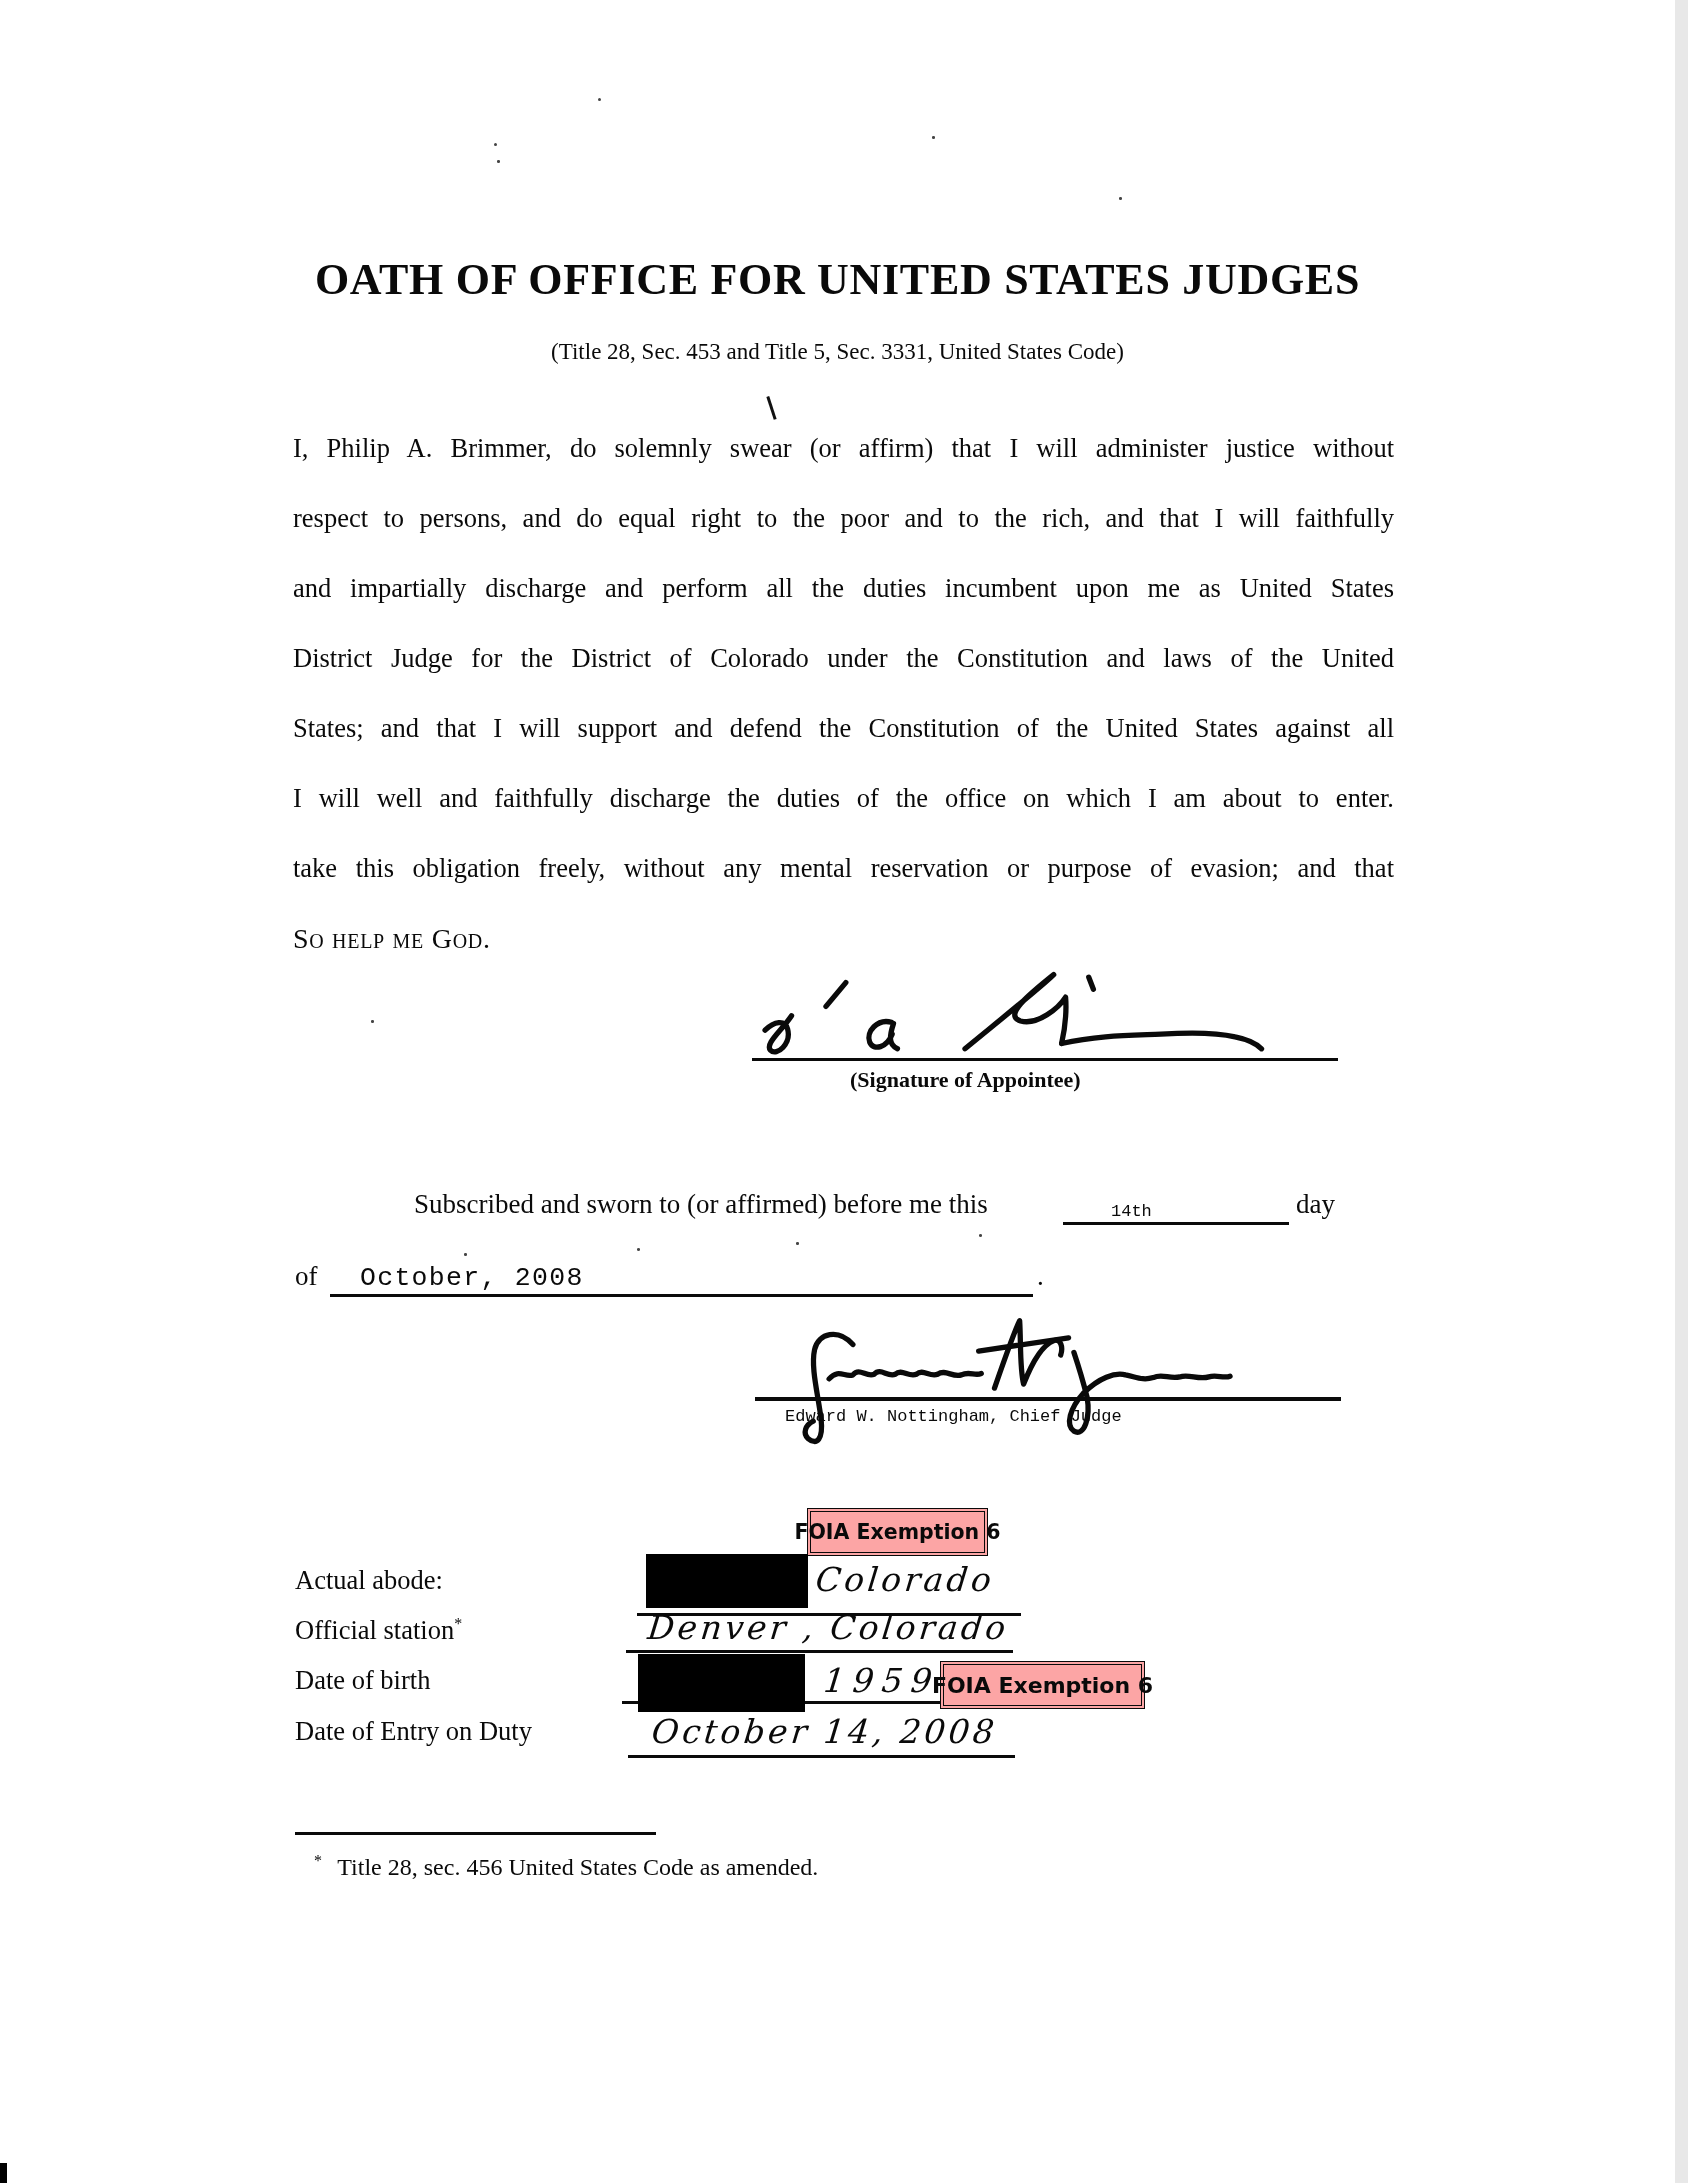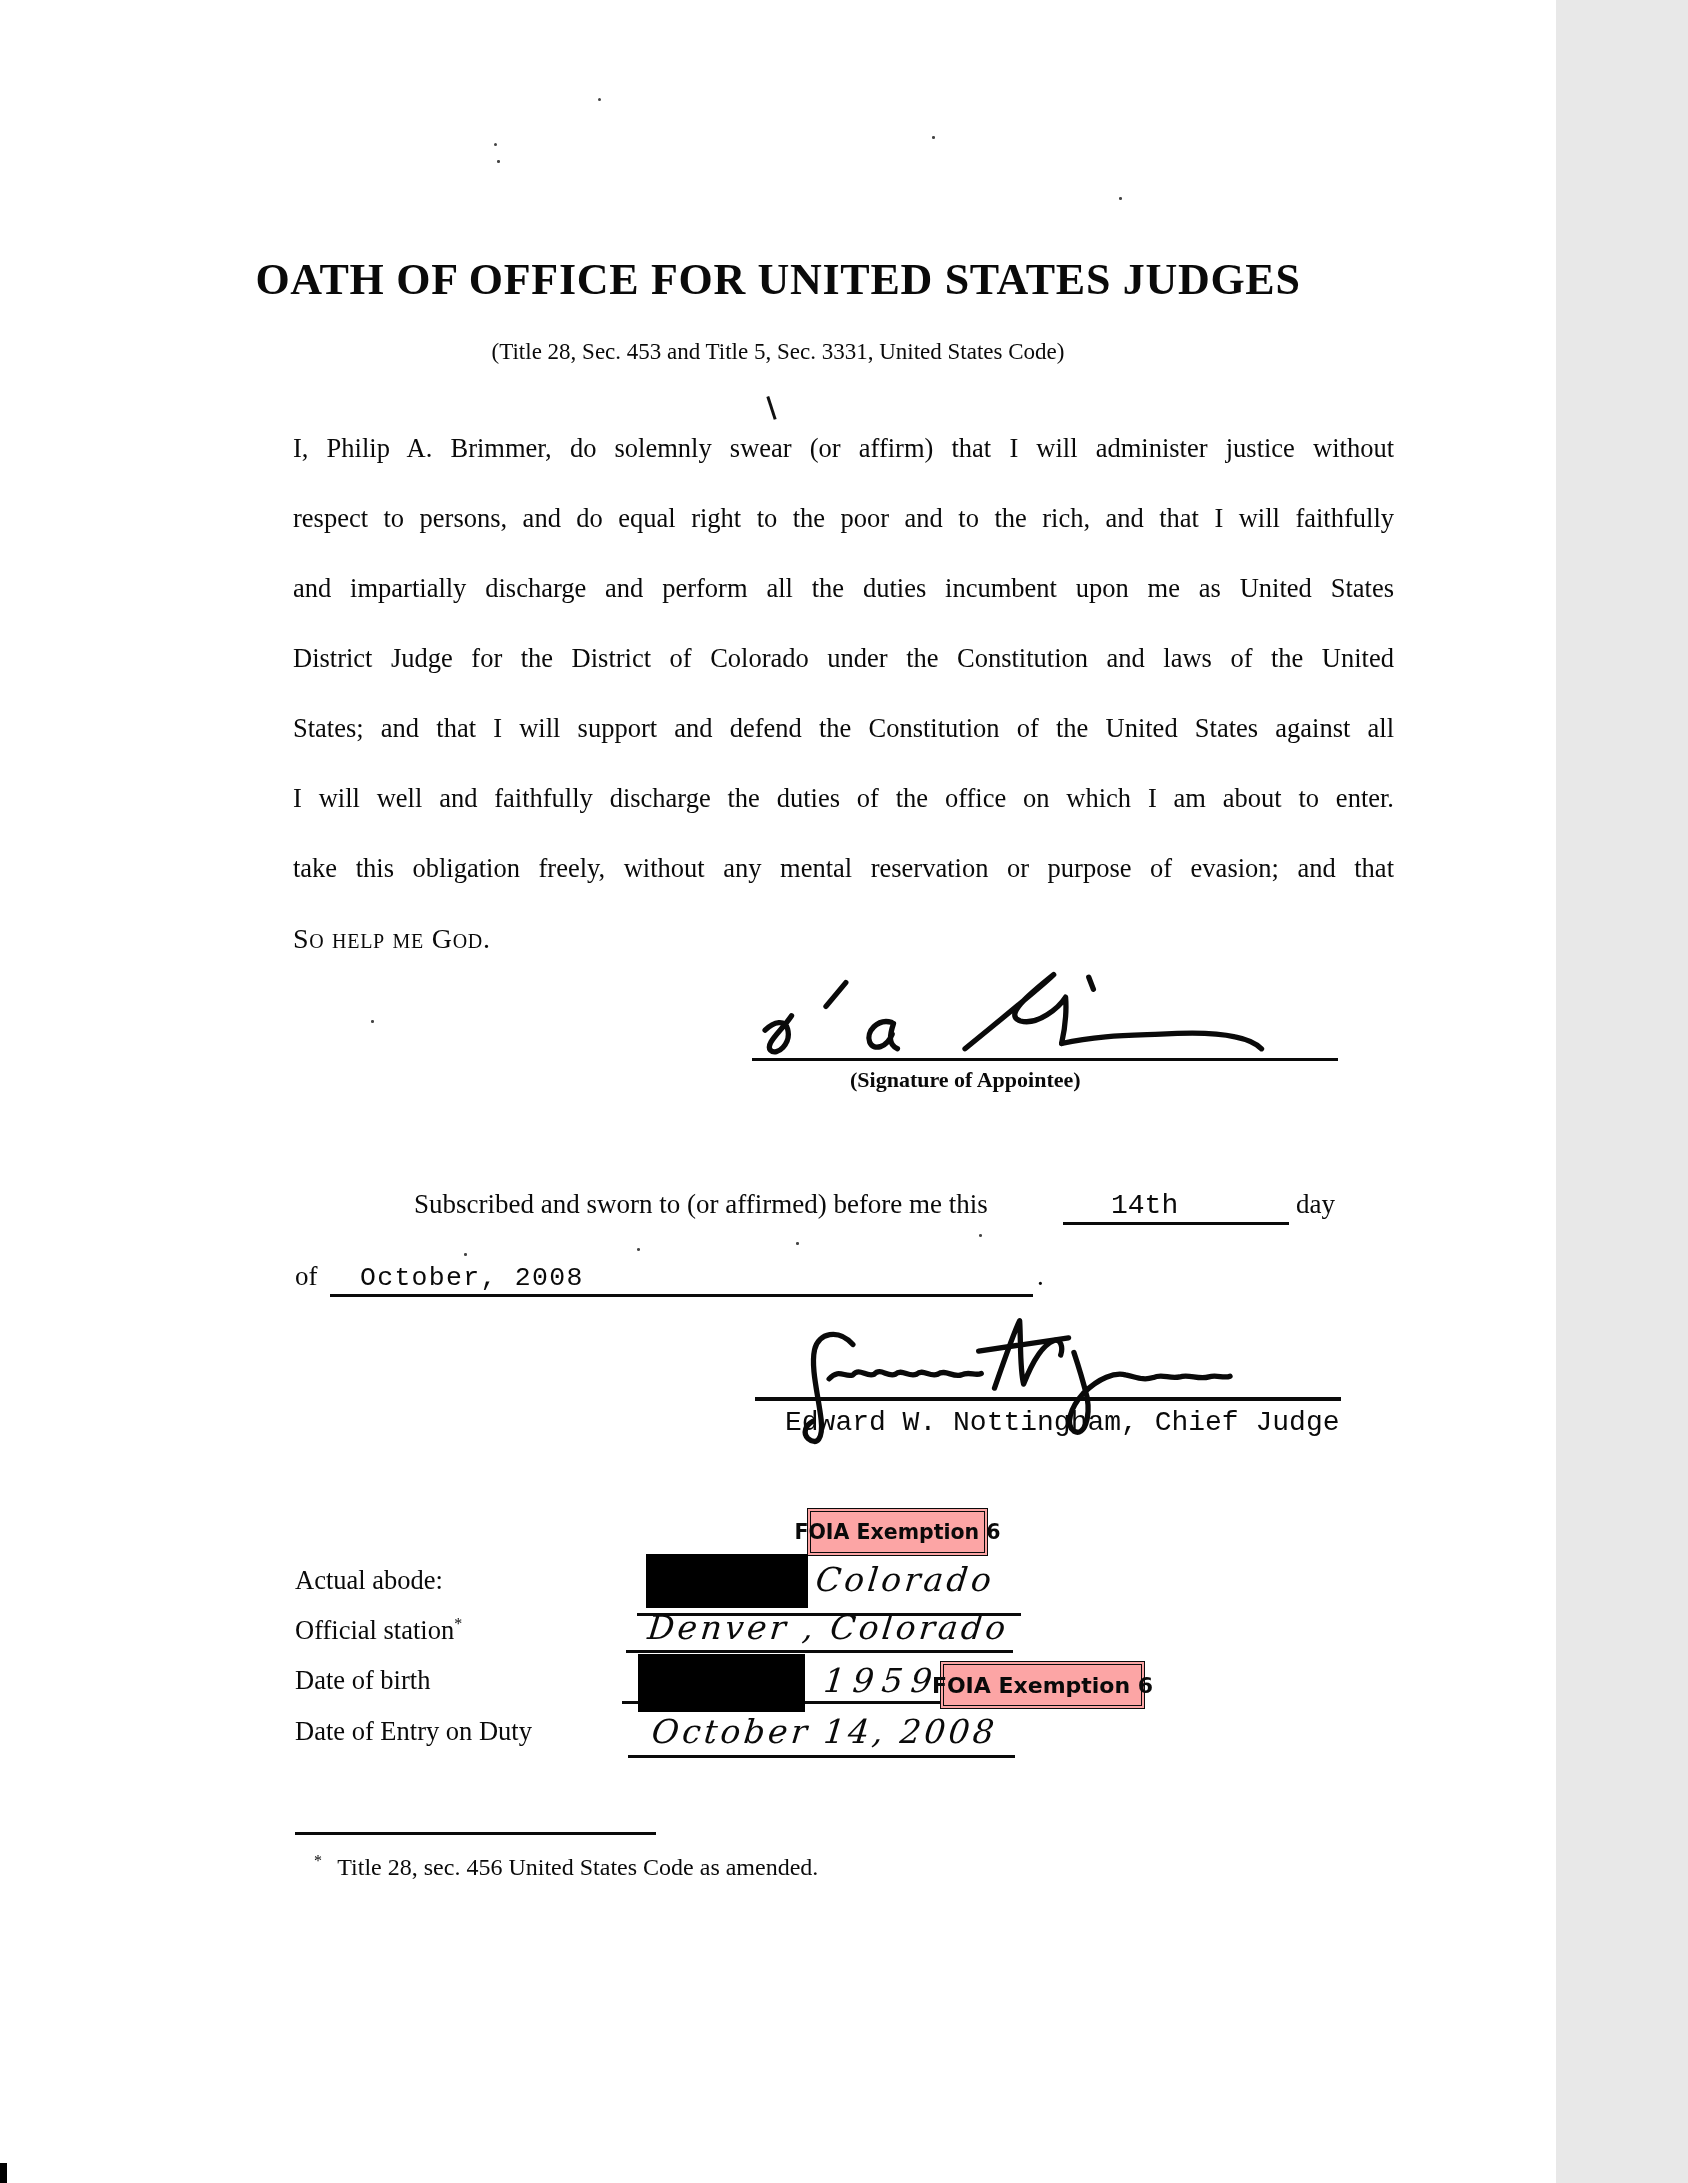--- a/index.html
+++ b/index.html
@@ -1,35 +1,35 @@
 <!DOCTYPE html>
 <html style="font-size:10.6px"><head>
 <meta charset="utf-8">
 <style>
   html,body{margin:0;padding:0;background:#e8e8e8;}
-  #page{position:relative;width:1556px;height:2183px;background:#ffffff;
+  #page{position:relative;width:1675px;height:2183px;background:#ffffff;
         font-family:"Liberation Serif",serif;color:#0a0a0a;overflow:hidden;}
   .abs{position:absolute;}
   
   .doc-title{left:0;right:0;top:254px;text-align:center;font-size:44px;font-weight:bold;
              letter-spacing:0.7px;}
   .doc-subtitle{left:0;right:0;top:339px;text-align:center;font-size:23px;}
   
   .oath-block{left:293px;top:432px;width:1101px;}
   .oath-line{height:70px;font-size:26.5px;line-height:33px;
              text-align:justify;text-align-last:justify;}
   .oath-closing{height:70px;font-size:28px;line-height:33px;font-variant:small-caps;
                 letter-spacing:0.7px;}
   
   .sig-rule{background:#0a0a0a;height:3.3px;}
   .sig-caption{font-size:22px;font-weight:bold;}
   
   .att-text{font-size:27px;white-space:nowrap;}
   .blank{border-bottom:3.3px solid #0a0a0a;}
-  .typed{font-family:"Liberation Mono",monospace;font-size:28px;white-space:nowrap;}
+  .typed{font-family:"Liberation Mono",monospace;font-size:17px;white-space:nowrap;}
   
   .hand{font-family:"DejaVu Serif",serif;font-style:italic;font-size:33px;
         letter-spacing:3.3px;white-space:nowrap;transform:skewX(-6deg);}
   
   .foia{border:4.6px double #0a0a0a;background:#fca5a5;font-family:"DejaVu Sans",sans-serif;
         font-size:20.5px;font-weight:bold;display:flex;align-items:center;justify-content:center;
         white-space:nowrap;}
   
   .field-label{font-size:26.5px;white-space:nowrap;}
   .redaction{background:#000;}

